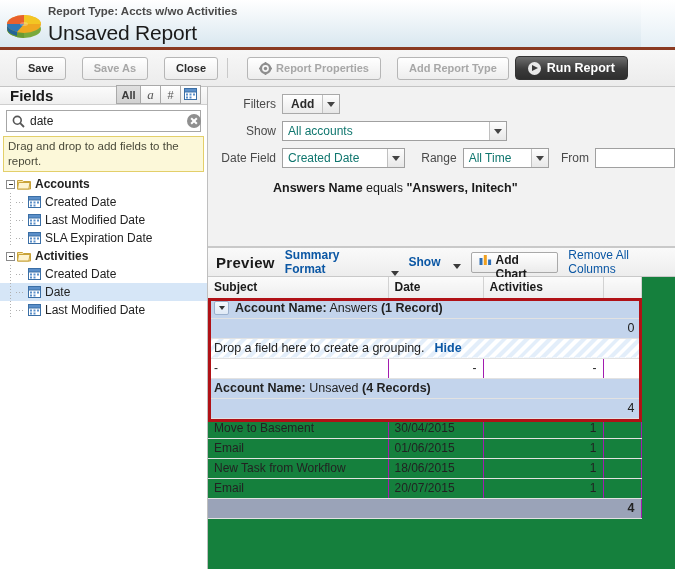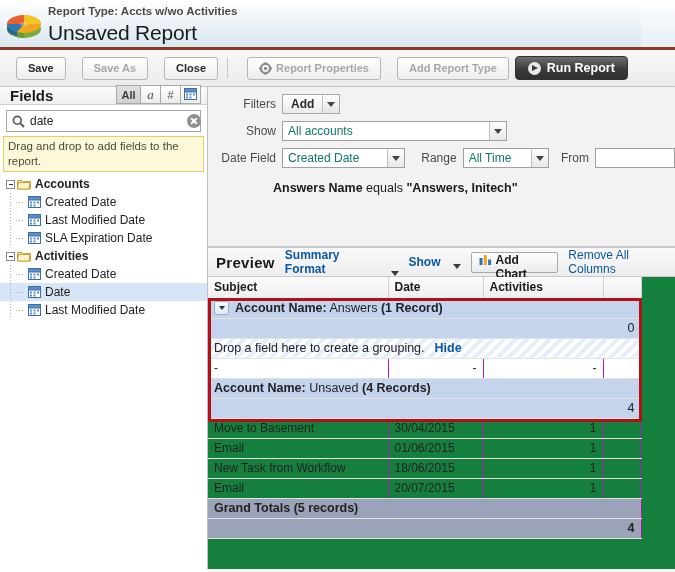--- a/index.html
+++ b/index.html
@@ -856,23 +856,20 @@
             <td></td>
           </tr>
           <tr>
             <td>Email</td>
             <td>20/07/2015</td>
             <td class="num">1</td>
             <td></td>
           </tr>
 
           <tr class="grand">
-            <td colspan="4">Grand Totals (5 records)</td>
-          </tr>
-          <tr class="grand">
             <td colspan="4" class="num">4</td>
           </tr>
         </tbody>
       </table>
 
       <div id="annot" style="left: 0px; top: 21px; width: 434px; height: 124px; border-color: rgb(176, 17, 22);"></div>
     </div>
 
   </div>
 </div>

